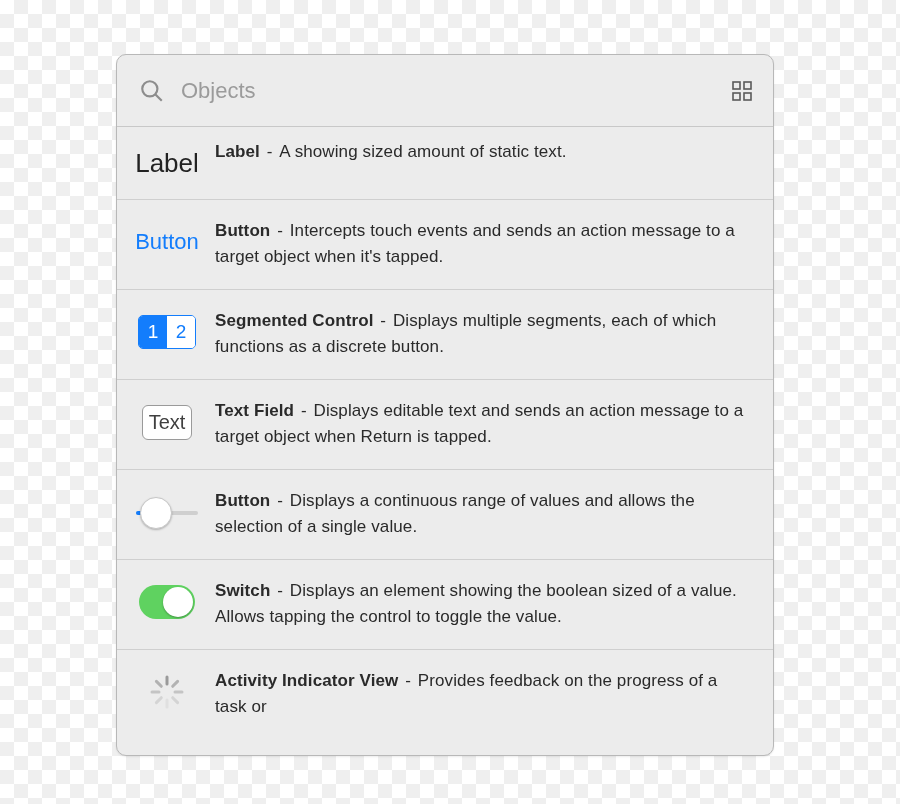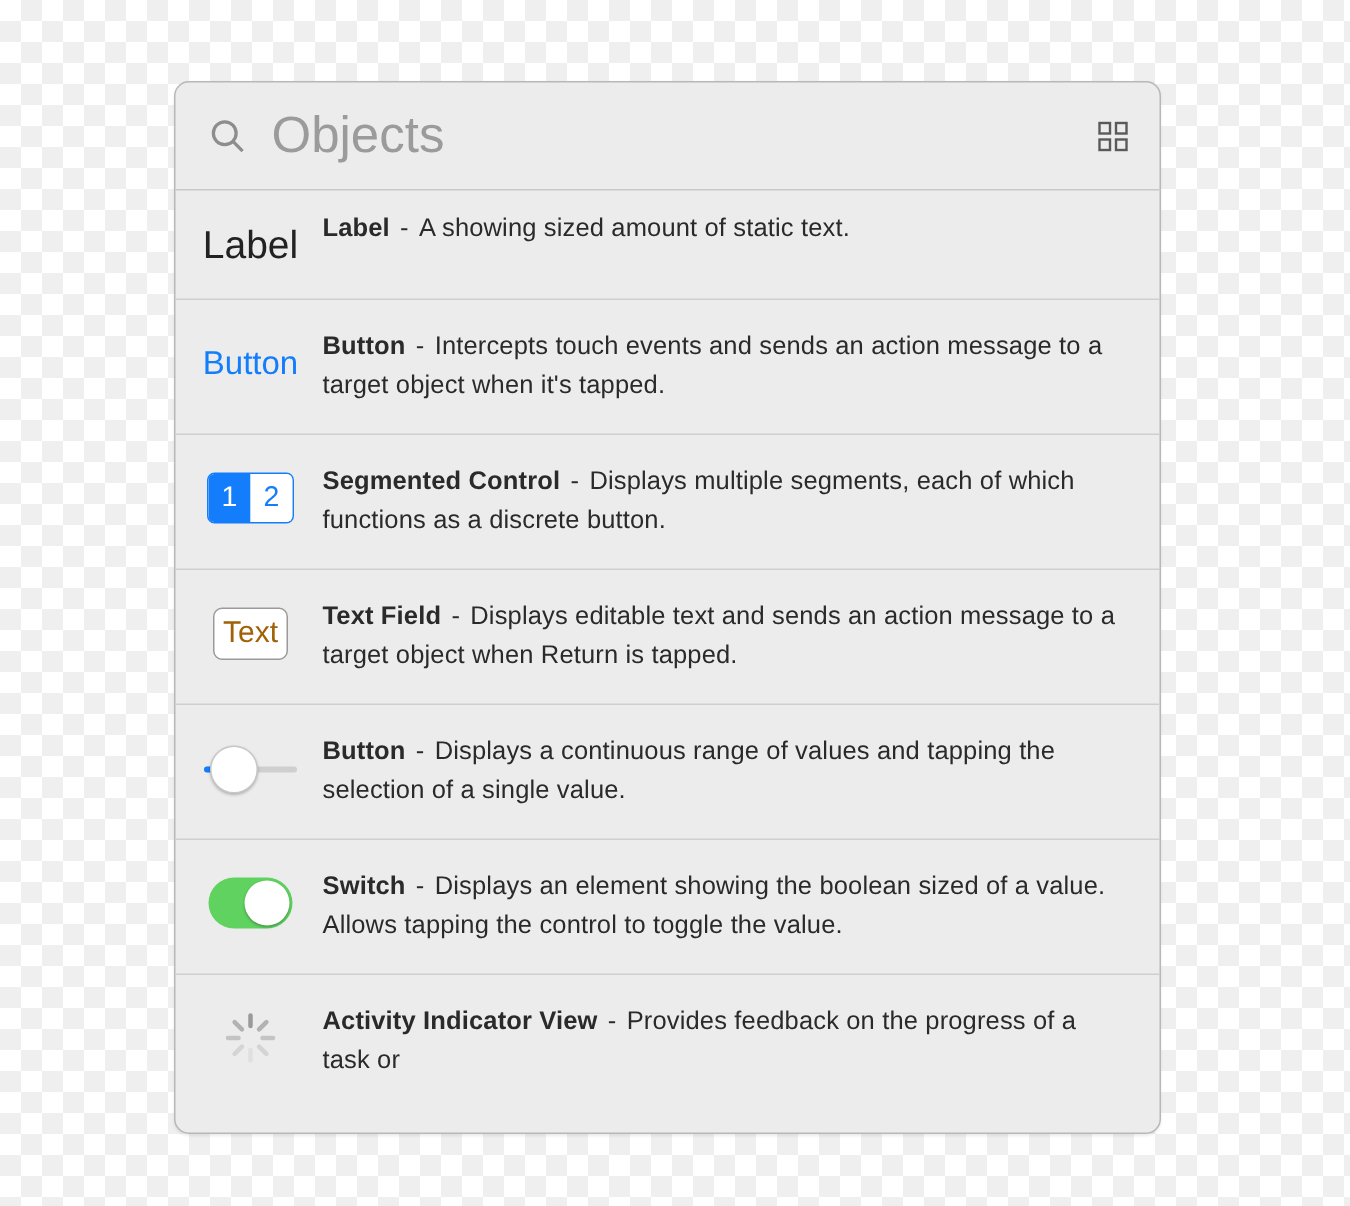--- a/index.html
+++ b/index.html
@@ -50,21 +50,21 @@
     flex: 1;
     display: flex;
     align-items: center;
     gap: 14px;
   }
   .search-icon svg { display:block; }
   .search-input {
     flex: 1;
     border: none;
     background: transparent;
-    font-size: 34px;
+    font-size: 22px;
     color: #333;
     outline: none;
   }
   .search-input::placeholder { color: #9b9b9b; }
   .grid-icon { margin-left: 12px; }
   .grid-icon svg { display:block; }
 
   
   .list {
     flex: 1;
@@ -100,21 +100,21 @@
 
   
   .thumb-label   { font-size: 26px; color:#222; }
   .thumb-button  { font-size: 22px; color:#137dfc; }
 
   .seg-body { display:flex; border:1px solid #137dfc; border-radius:5px; overflow:hidden; width:56px; height:32px; }
   .seg-body span { flex:1; display:flex; align-items:center; justify-content:center; font-size:19px; }
   .seg-on  { background:#137dfc; color:#fff; }
   .seg-off { background:#fff; color:#137dfc; }
 
-  .tf-body { border:1px solid #9a9a9a; border-radius:6px; background:#fff; padding:5px 6px; font-size:20px; color:#a16207; }
+  .tf-body { border:1px solid #9a9a9a; border-radius:6px; background:#fff; padding:5px 6px; font-size:20px; color:#404040; }
 
   .slider-body { position:relative; width:62px; height:32px; }
   .slider-track { position:absolute; top:15px; left:0; right:0; height:4px; border-radius:2px; background:#cfcfcf; }
   .slider-track .fill { position:absolute; left:0; top:0; bottom:0; width:20%; background:#137dfc; border-radius:2px; }
   .slider-knob { position:absolute; top:1px; left:4px; width:30px; height:30px; border-radius:50%; background:#fff; border:1px solid #c7c7c7; box-shadow:0 1px 2px rgba(0,0,0,0.25); }
 
   .switch-body { position:relative; width:56px; height:34px; border-radius:17px; background:#5fd260; }
   .switch-knob { position:absolute; top:2px; right:2px; width:30px; height:30px; border-radius:50%; background:#fff; box-shadow:0 1px 2px rgba(0,0,0,0.3); }
 
   .spinner-body svg { display:block; }
@@ -196,21 +196,21 @@
     <div class="row">
       <div class="thumb">
         <div class="slider-body">
           <div class="slider-track">
               <div class="fill"></div>
             </div>
           <div class="slider-knob"></div>
         </div>
       </div>
       <div class="meta">
-        <span class="name">Button</span><span class="dash"> - </span><span>Displays a continuous range of values and tapping the selection of a single value.</span>
+        <span class="name">Button</span><span class="dash"> - </span><span>Displays a continuous range of values and allows the selection of a single value.</span>
       </div>
     </div>
 
     <div class="row">
       <div class="thumb">
         <div class="switch-body">
           <div class="switch-knob"></div>
         </div>
       </div>
       <div class="meta">

